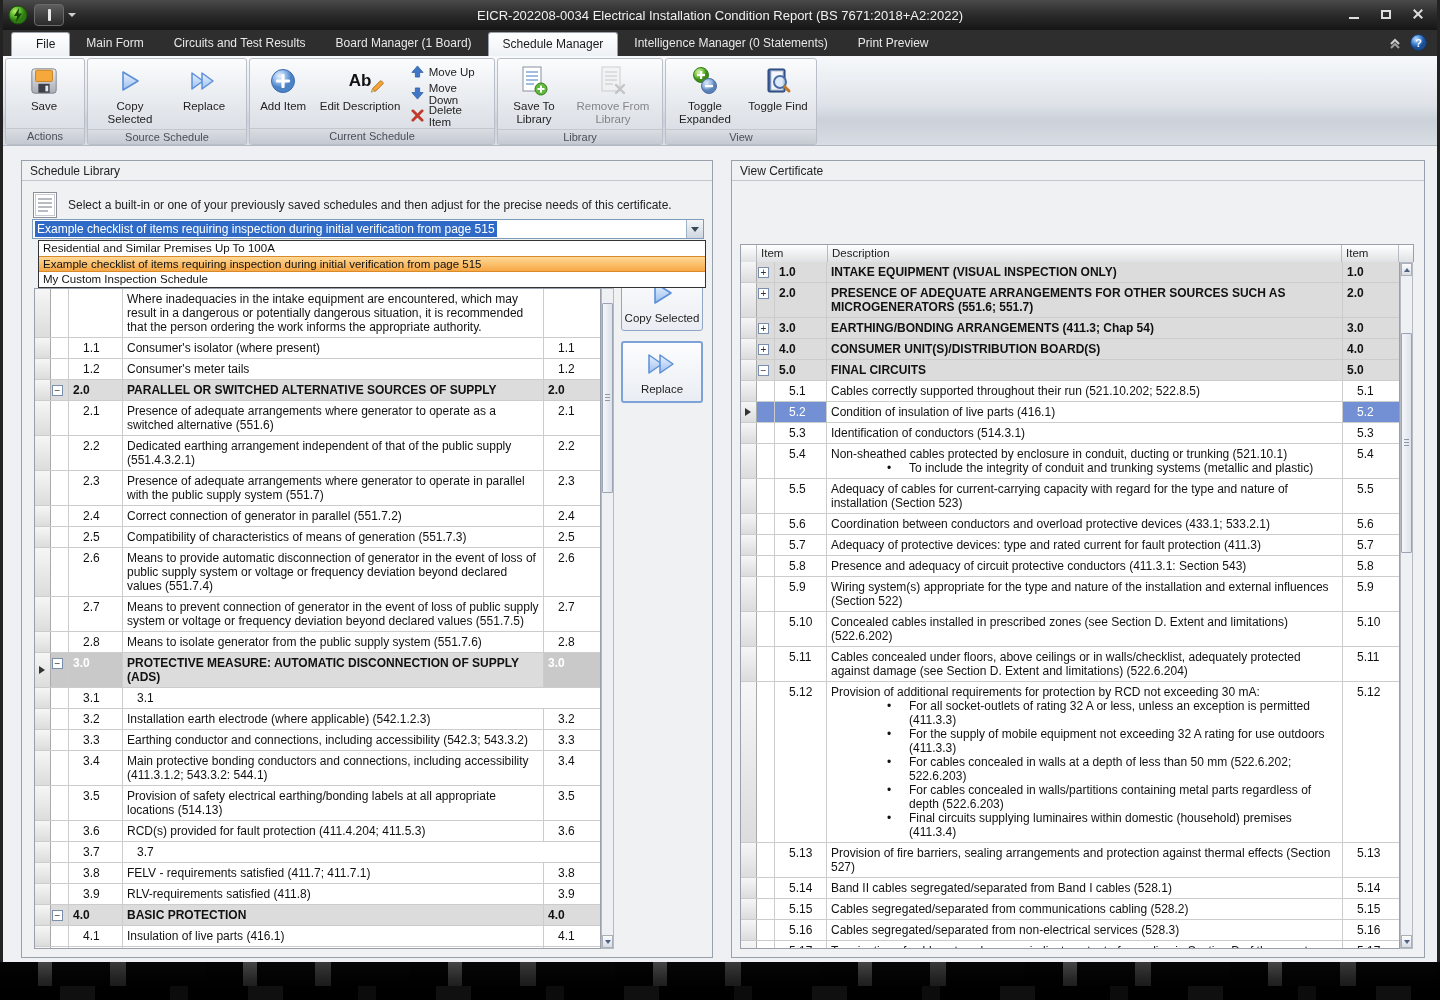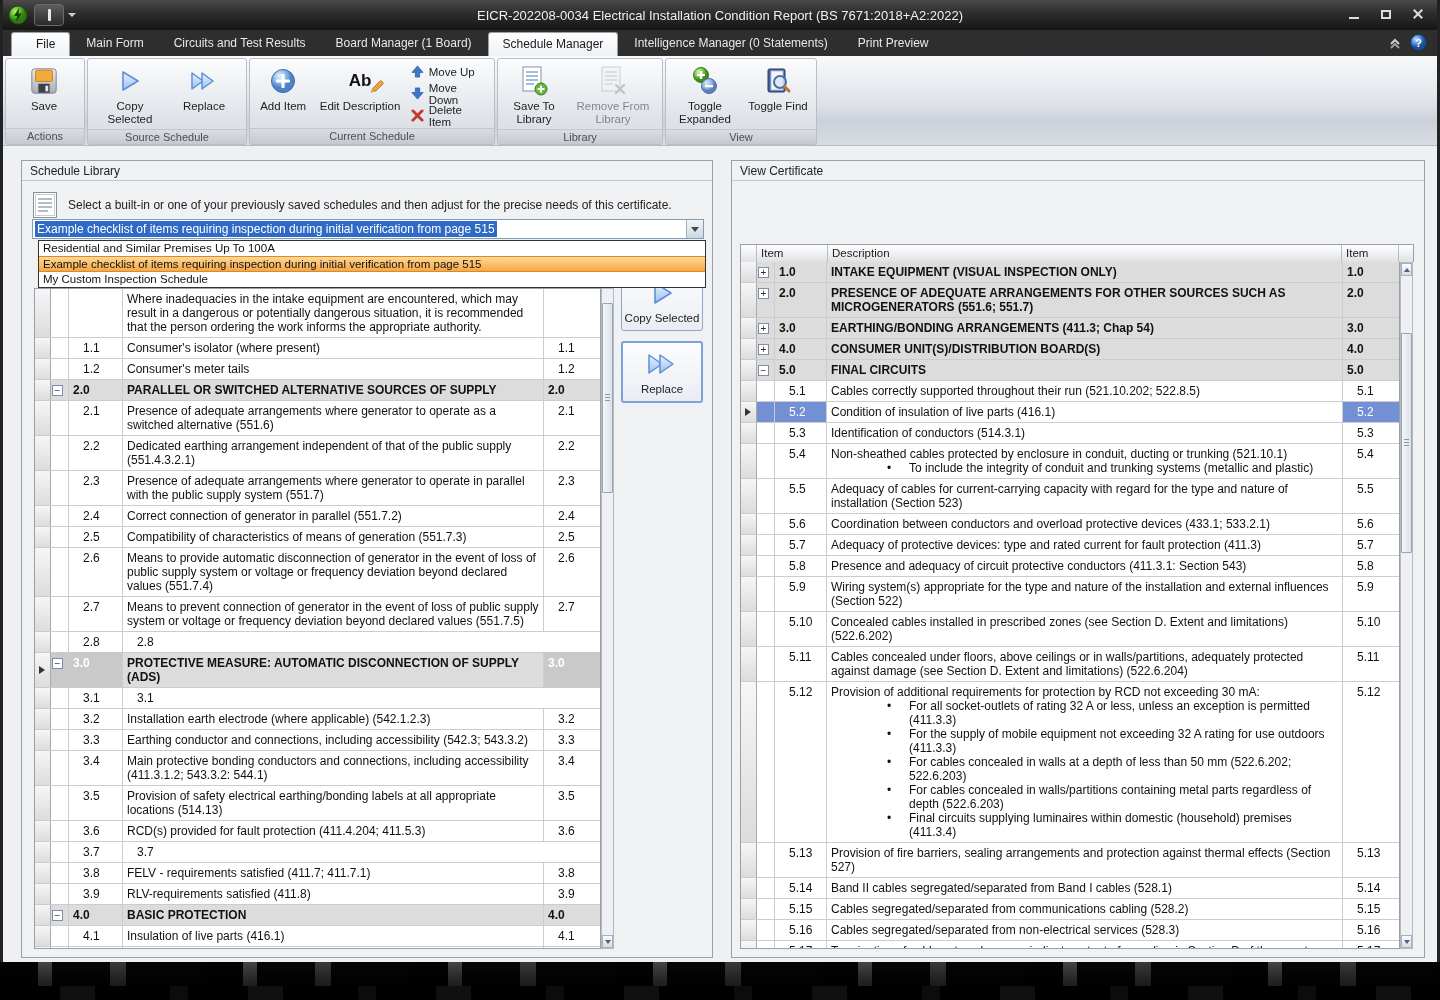--- a/index.html
+++ b/index.html
@@ -509,20 +509,23 @@
           <div class="cell c-num">2.7</div>
           <div class="cell c-desc">
             <div>Means to prevent connection of generator in the event of loss of public supply system or voltage or frequency deviation beyond declared values (551.7.5)</div>
           </div>
           <div class="cell c-num2">2.7</div>
         </div>
         <div class="trow item">
           <div class="cell c-sel"></div>
           <div class="cell c-exp"></div>
           <div class="cell c-num">2.8</div>
+          <div class="cell c-desc">
+            <div>Means to isolate generator from the public supply system (551.7.6)</div>
+          </div>
           <div class="cell c-num2">2.8</div>
         </div>
         <div class="trow header sel-row">
           <div class="cell c-sel">
             <span class="cur-arrow"></span>
           </div>
           <div class="cell c-exp"><span class="expbox">−</span></div>
           <div class="cell c-num">3.0</div>
           <div class="cell c-desc">
             <div>PROTECTIVE MEASURE: AUTOMATIC DISCONNECTION OF SUPPLY (ADS)</div>
@@ -807,21 +810,21 @@
           <div class="cell c-desc">
             <div>Concealed cables installed in prescribed zones (see Section D. Extent and limitations) (522.6.202)</div>
           </div>
           <div class="cell c-num2">5.10</div>
         </div>
         <div class="trow item">
           <div class="cell c-sel"></div>
           <div class="cell c-exp"></div>
           <div class="cell c-num">5.11</div>
           <div class="cell c-desc">
-            <div>Cables concealed under floors, above ceilings or in walls/partitions, adequately protected against damage (see Section D. Extent and limitations) (522.6.204)</div>
+            <div>Cables concealed under floors, above ceilings or in walls/checklist, adequately protected against damage (see Section D. Extent and limitations) (522.6.204)</div>
           </div>
           <div class="cell c-num2">5.11</div>
         </div>
         <div class="trow item">
           <div class="cell c-sel"></div>
           <div class="cell c-exp"></div>
           <div class="cell c-num">5.12</div>
           <div class="cell c-desc">
             <div>Provision of additional requirements for protection by RCD not exceeding 30 mA:</div>
             <div class="bullet">For all socket-outlets of rating 32 A or less, unless an exception is permitted (411.3.3)</div>

